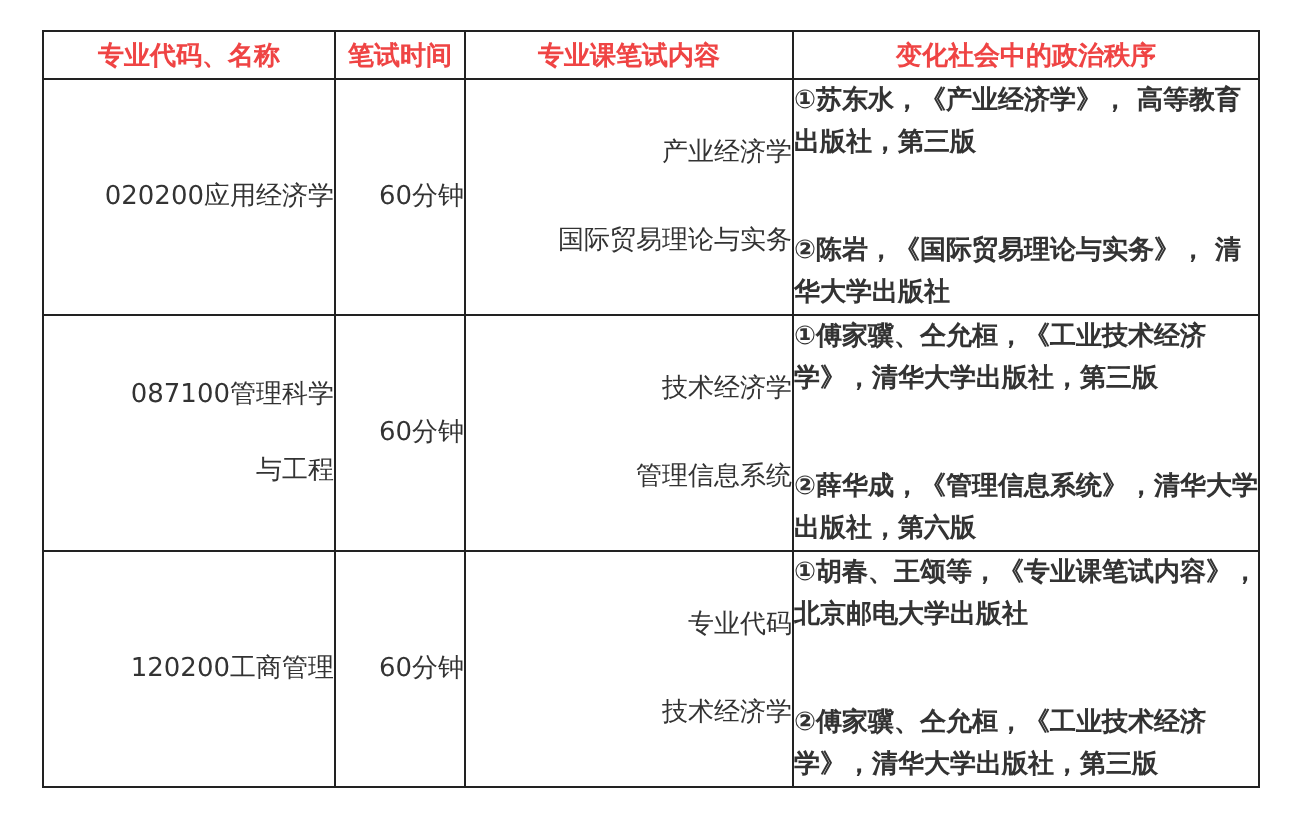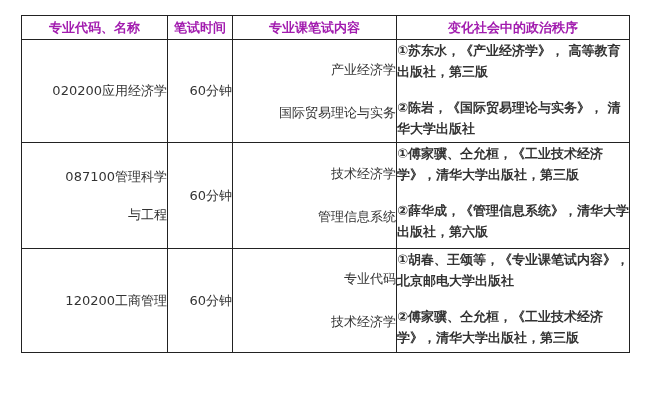--- a/index.html
+++ b/index.html
@@ -27,21 +27,21 @@
   }
   .exam-table th,
   .exam-table td {
     border: 1px solid #222222;
     padding: 0;
     font-size: 13px;
     overflow: hidden;
   }
   .exam-table th {
     font-weight: bold;
-    color: #a21caf;
+    color: #ef4444;
     height: 23px;
     text-align: center;
     vertical-align: middle;
   }
   .cell-center {
     text-align: right;
     vertical-align: middle;
   }
   .cell-center p {
     margin: 0;
@@ -50,21 +50,21 @@
   .name-cell p + p { margin-top: 18px; }
   .content-cell p + p { margin-top: 23px; font-family: Liberation Serif, serif; }
   .refs-cell {
     text-align: left;
     vertical-align: top;
     padding: 3px 6px 3px 8px;
     line-height: 21px;
     font-weight: bold;
   }
   .refs-cell p { margin: 0; }
-  .refs-cell p + p { margin-top: 15px; }
+  .refs-cell p + p { margin-top: 33px; }
   tr.row-1 { height: 103px; }
   tr.row-2 { height: 106px; }
   tr.row-3 { height: 104px; }
   tr.row-4 { height: 41px; }
 </style>
 </head>
 <body>
 
 <div class="table-wrap">
   <table class="exam-table">

